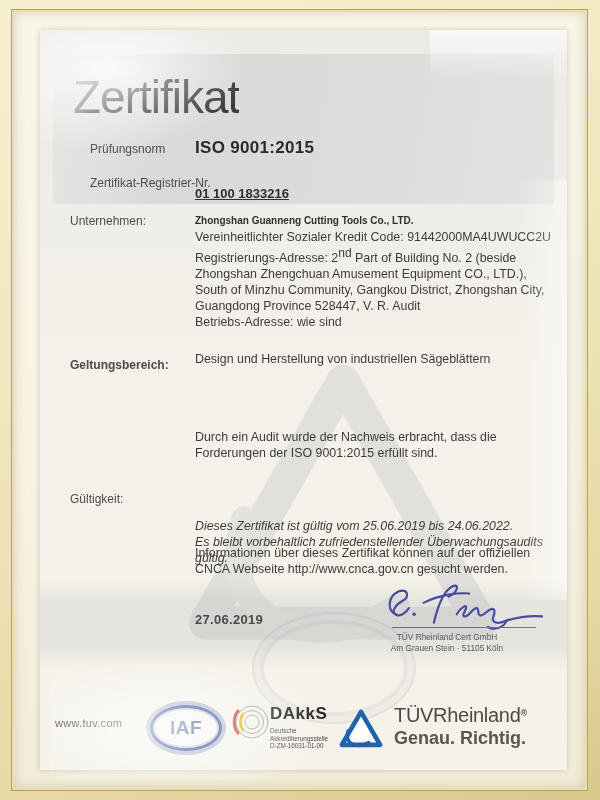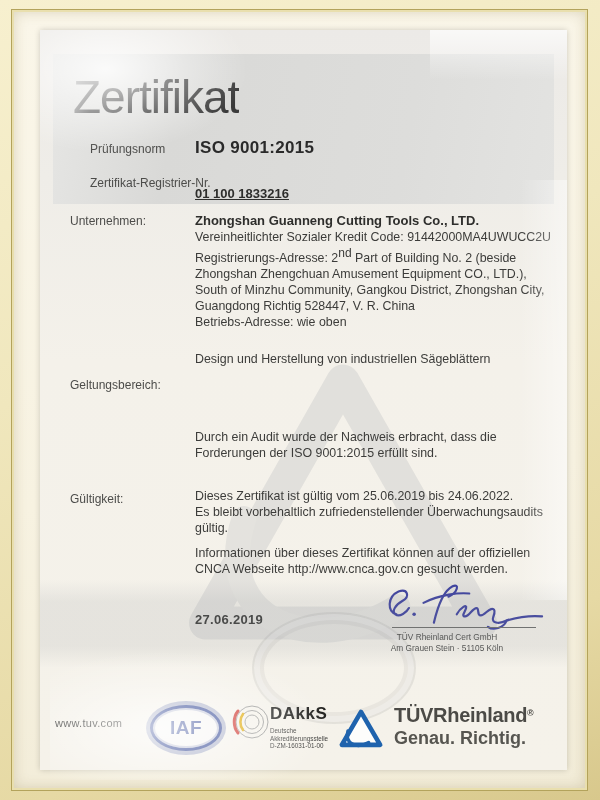--- a/index.html
+++ b/index.html
@@ -21,21 +21,21 @@
     background:linear-gradient(100deg,#e6e6e4 0%,#d9d9d7 25%,#dddddb 70%,#e3e3e1 100%);}
   .title{position:absolute;left:33px;top:40px;margin:0;font-size:46px;font-weight:400;
     letter-spacing:-1px;color:#3a3a3a;
     background:linear-gradient(100deg,#a8a8a8 0%,#555 14%,#262626 45%,#3c3c3c 100%);
     -webkit-background-clip:text;background-clip:text;-webkit-text-fill-color:transparent;}
   .label{position:absolute;left:30px;font-size:12px;color:#4c4c4a;}
   .label.inner{left:50px;}
   .val-iso{position:absolute;left:155px;top:108px;font-size:17px;font-weight:bold;color:#2a2a2a;letter-spacing:.3px;}
   .val-reg{position:absolute;left:155px;top:156px;font-size:13px;font-weight:bold;color:#2e2e2c;text-decoration:underline;}
   .block{position:absolute;left:155px;font-size:12.4px;line-height:16px;color:#3c3c3a;}
-  .block .bold{font-weight:bold;font-size:13px;color:#2e2e2c;}
+  .block .bold{font-weight:bold;font-size:10px;color:#2e2e2c;}
   sup{font-size:12px;}
   .date{position:absolute;left:155px;top:582px;font-size:13px;font-weight:bold;color:#3a3a38;letter-spacing:.3px;}
   .sig-svg{position:absolute;left:338px;top:550px;width:170px;height:52px;}
   .sig-line{position:absolute;left:352px;top:597px;width:144px;height:1px;background:#6a6a68;}
   .issuer{position:absolute;left:300px;top:602px;width:214px;text-align:center;
     font-size:8.3px;line-height:10.5px;color:#4a4a48;}
   
   .watermark{position:absolute;left:138px;top:322px;width:330px;height:300px;opacity:.55;}
   .seal{position:absolute;left:212px;top:582px;width:160px;height:108px;border-radius:50%;
     border:2px solid rgba(150,150,148,.18);box-shadow:inset 0 0 0 6px rgba(255,255,255,.25),inset 0 0 0 10px rgba(150,150,148,.12);}
@@ -47,21 +47,21 @@
     display:flex;align-items:center;justify-content:center;background:#f6f5f2;}
   .iaf-text{font-size:19px;font-weight:bold;color:#22388c;letter-spacing:.5px;}
   .dakks{position:absolute;left:190px;top:670px;display:flex;}
   .dakks-mark{width:44px;height:52px;}
   .dakks-txt{margin-left:-4px;padding-top:4px;}
   .dakks-name{font-size:17px;font-weight:bold;color:#242422;letter-spacing:.5px;}
   .dakks-small{font-size:6.3px;line-height:7.5px;color:#3c3c3a;margin-top:3px;}
   .tuvlogo{position:absolute;left:298px;top:674px;display:flex;align-items:flex-start;}
   .tuv-tri{width:46px;height:44px;margin-top:2px;}
   .tuv-words{margin-left:10px;}
-  .tuv-brand{font-size:20px;font-weight:bold;color:#4b4a46;letter-spacing:-.3px;}
+  .tuv-brand{font-size:20px;font-weight:normal;color:#4b4a46;letter-spacing:-.3px;}
   .tuv-reg{font-size:9px;vertical-align:super;color:#4b4a46;font-weight:bold;}
   .tuv-tagline{font-size:18px;font-weight:bold;color:#565550;margin-top:1px;}
   
   .glare{position:absolute;pointer-events:none;}
   .glare.tl{left:40px;top:30px;width:220px;height:130px;
     background:radial-gradient(ellipse at 30% 30%,rgba(255,255,255,.85),rgba(255,255,255,0) 65%);}
   .glare.tr{left:430px;top:30px;width:137px;height:50px;
     background:linear-gradient(180deg,rgba(255,255,255,.7),rgba(255,255,255,0));}
   .glare.mid{left:40px;top:580px;width:527px;height:88px;
     background:linear-gradient(180deg,rgba(150,155,160,0) 0%,rgba(150,155,160,.16) 25%,rgba(150,155,160,.16) 75%,rgba(150,155,160,0) 100%);}
@@ -95,34 +95,34 @@
     <div class="label inner" style="top:146px;">Zertifikat-Registrier-Nr.</div>
     <div class="val-reg">01 100 1833216</div>
 
     <div class="label" style="top:184px;">Unternehmen:</div>
     <div class="block" style="top:183px;">
       <div class="bold">Zhongshan Guanneng Cutting Tools Co., LTD.</div>
       <div>Vereinheitlichter Sozialer Kredit Code: 91442000MA4UWUCC2U</div>
       <div><span>Registrierungs-Adresse: 2</span><sup>nd</sup><span> Part of Building No. 2 (beside</span></div>
       <div>Zhongshan Zhengchuan Amusement Equipment CO., LTD.),</div>
       <div>South of Minzhu Community, Gangkou District, Zhongshan City,</div>
-      <div>Guangdong Richtig 528447, V. R. China</div>
-      <div>Betriebs-Adresse: wie oben</div>
+      <div>Guangdong Province 528447, V. R. Audit</div>
+      <div>Betriebs-Adresse: wie sind</div>
     </div>
 
-    <div class="label" style="top:348px;">Geltungsbereich:</div>
+    <div class="label" style="top:328px;font-weight:bold;">Geltungsbereich:</div>
     <div class="block" style="top:321px;">Design und Herstellung von industriellen Sägeblättern</div>
 
     <div class="block" style="top:399px;">
       <div>Durch ein Audit wurde der Nachweis erbracht, dass die</div>
       <div>Forderungen der ISO 9001:2015 erfüllt sind.</div>
     </div>
 
     <div class="label" style="top:462px;">Gültigkeit:</div>
-    <div class="block" style="top:458px;">
+    <div class="block" style="top:488px;font-style:italic;">
       <div>Dieses Zertifikat ist gültig vom 25.06.2019 bis 24.06.2022.</div>
       <div>Es bleibt vorbehaltlich zufriedenstellender Überwachungsaudits</div>
       <div>gültig.</div>
     </div>
     <div class="block" style="top:515px;">
       <div>Informationen über dieses Zertifikat können auf der offiziellen</div>
       <div>CNCA Webseite http://www.cnca.gov.cn gesucht werden.</div>
     </div>
 
     <div class="date">27.06.2019</div>

